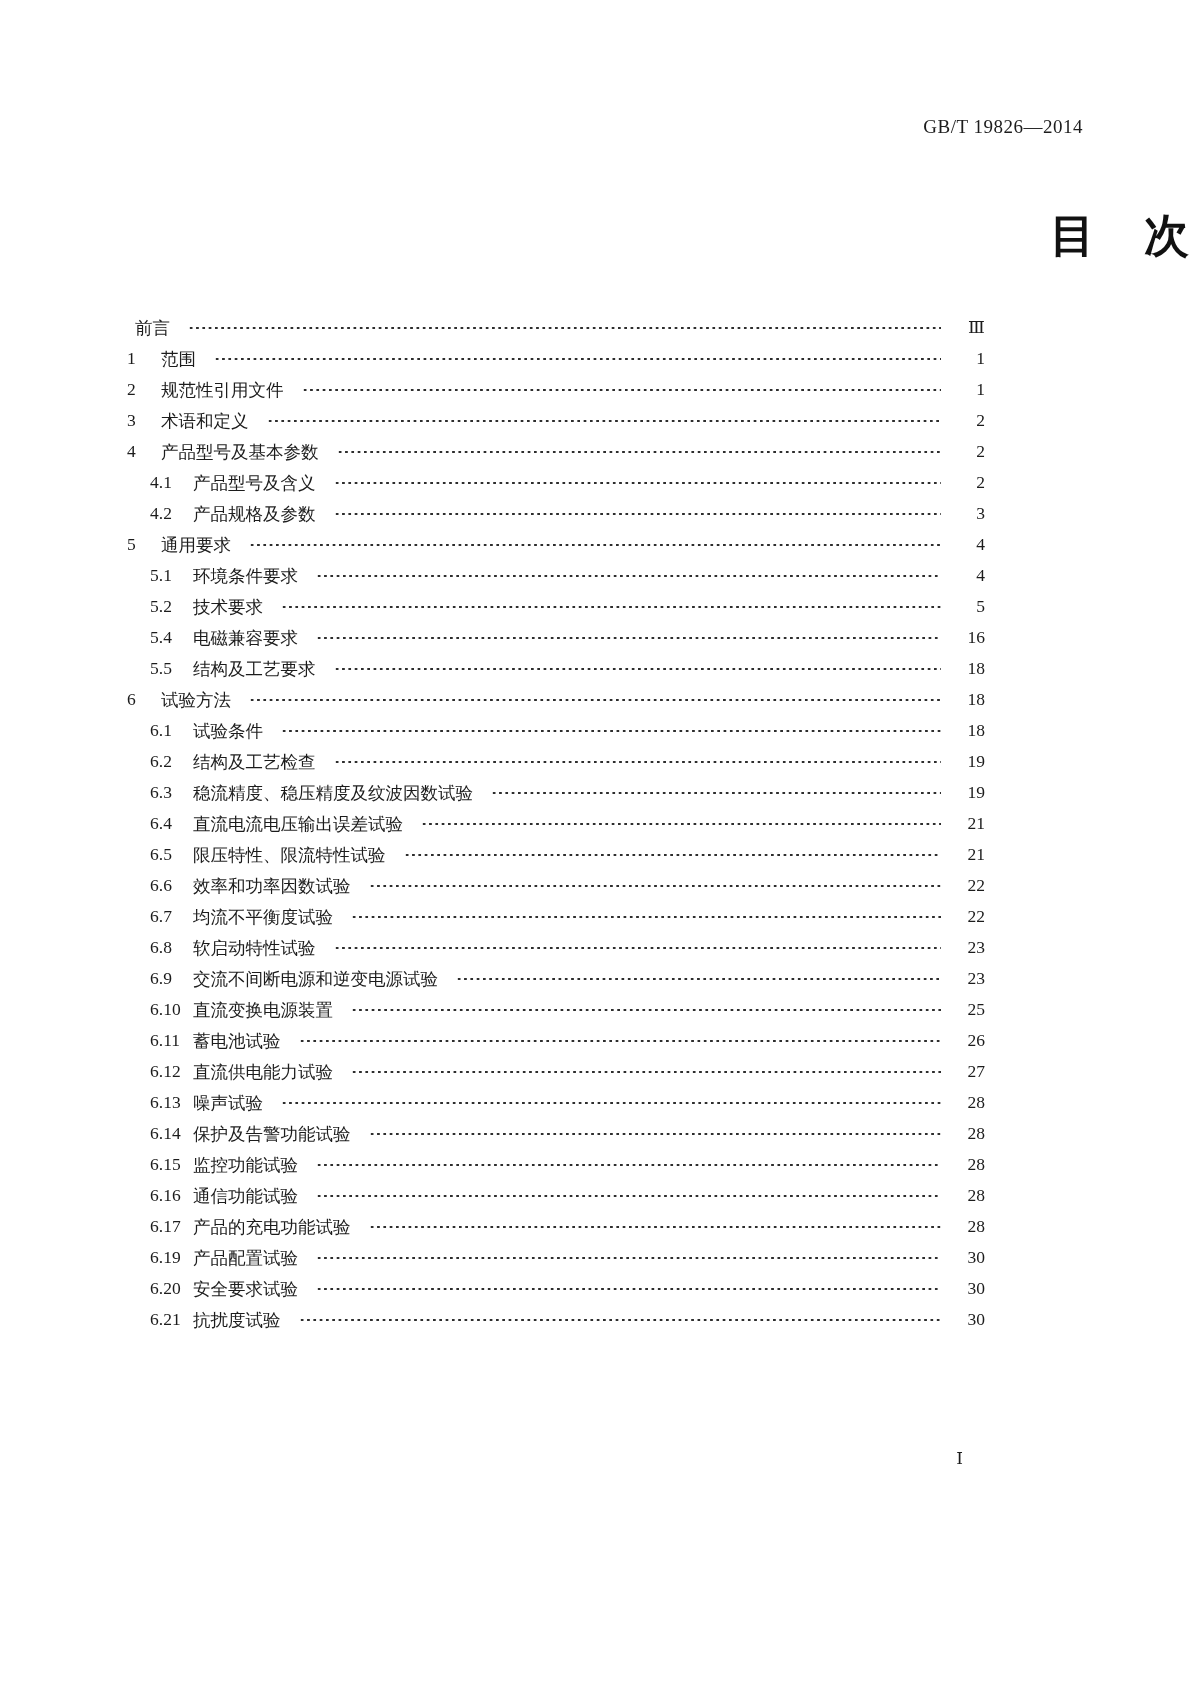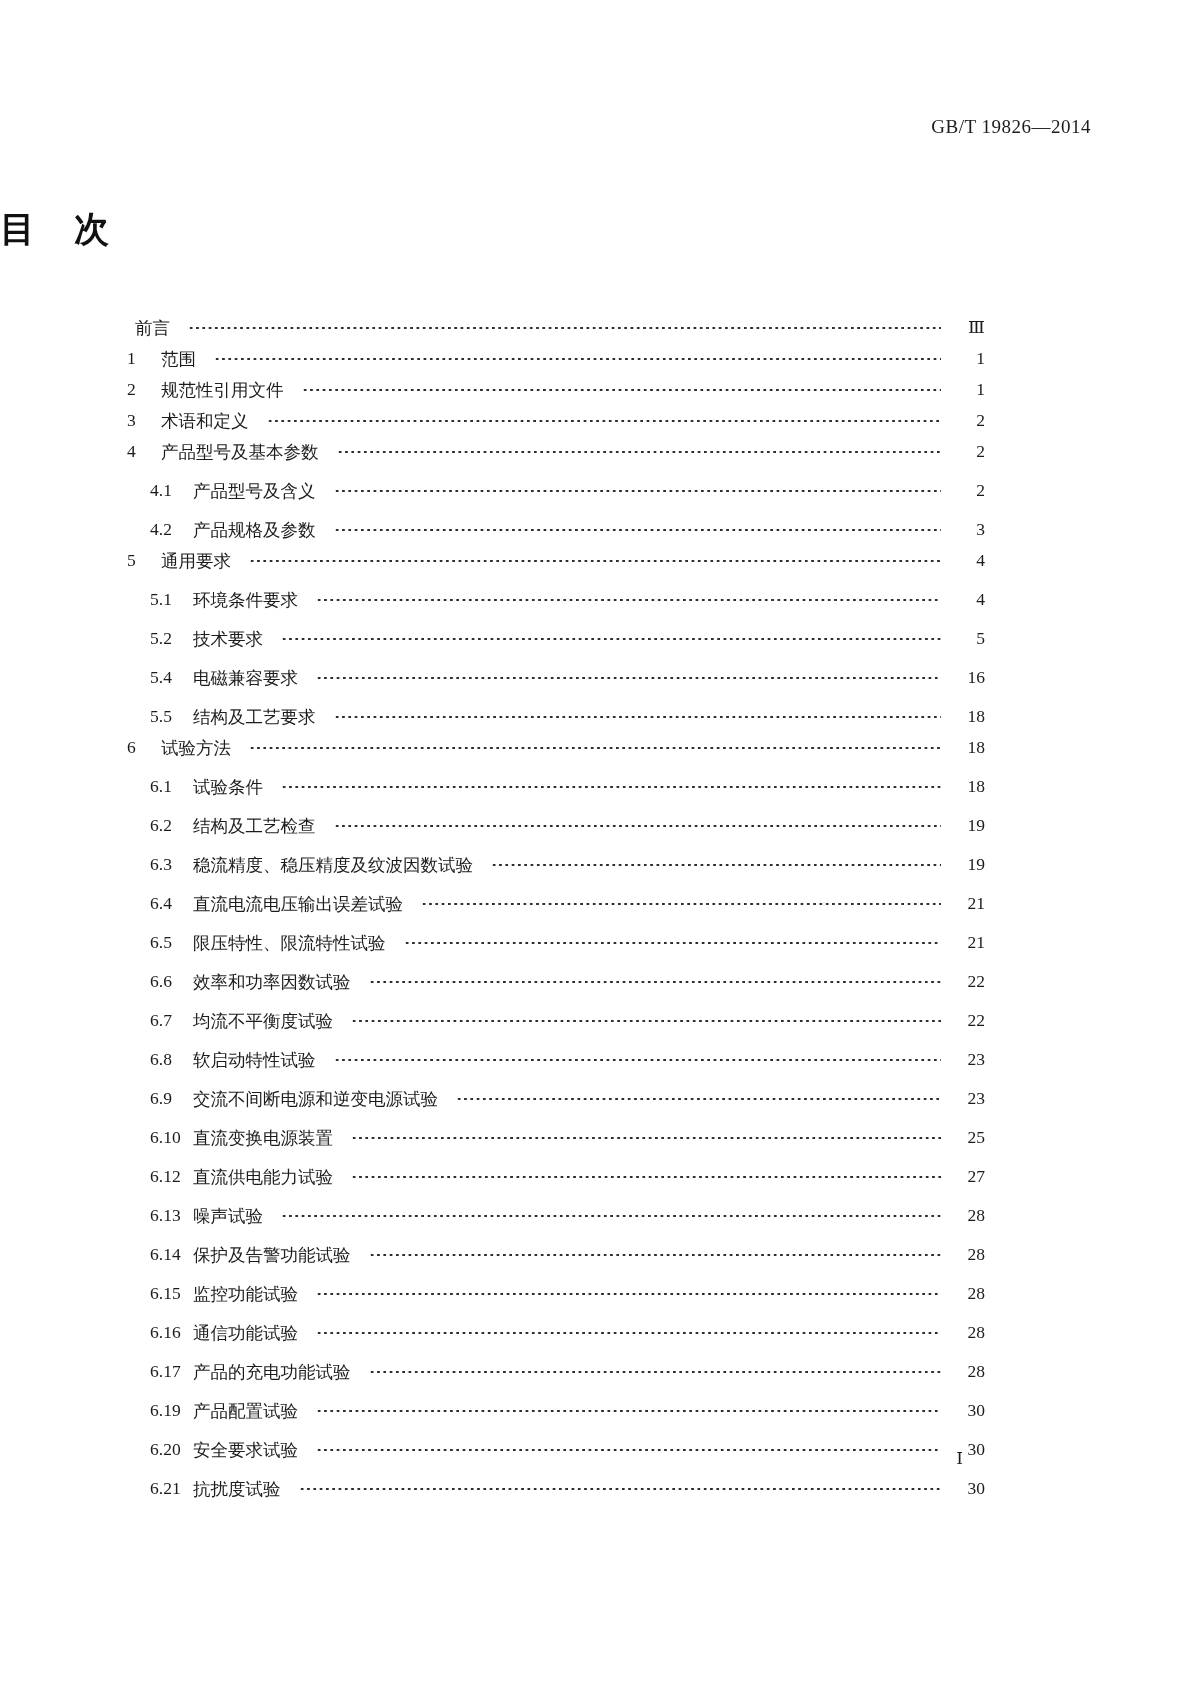--- a/index.html
+++ b/index.html
@@ -13,32 +13,32 @@
     height: 1684px;
     margin: 0 auto;
     background: #ffffff;
     font-family: "Liberation Serif", "DejaVu Serif", serif;
     color: #1c1c1c;
     overflow: hidden;
   }
   .doc-number {
     position: absolute;
     top: 116px;
-    right: 100px;
+    right: 108px;
     font-size: 19px;
     letter-spacing: 0.5px;
     white-space: nowrap;
   }
   .page-title {
     position: absolute;
     top: 206px;
     left: 0;
     width: 100%;
-    text-align: left;
-    font-size: 35px;
+    text-align: right;
+    font-size: 45px;
     font-weight: 700;
     font-family: "Liberation Sans", "DejaVu Sans", sans-serif;
     letter-spacing: 2px;
     color: #111;
   }
   .toc {
     position: absolute;
     top: 312px;
     left: 127px;
     width: 858px;
@@ -46,21 +46,20 @@
   .toc-row {
     display: flex;
     align-items: center;
     height: 31px;
     font-size: 17.5px;
     white-space: nowrap;
     gap: 8px;
   }
   .toc-row.level-1 {
     margin-left: 23px;
-    margin-top: 8px;
   }
   .toc-row .num {
     flex: 0 0 auto;
   }
   .toc-row.level-0 .num {
     min-width: 26px;
   }
   .toc-row.level-1 .num {
     min-width: 35px;
   }
@@ -258,20 +257,26 @@
     <span class="page-num">23</span>
   </div>
 
   <div class="toc-row level-1">
     <span class="num">6.10</span>
     <span class="label">直流变换电源装置</span>
     <span class="dots"></span>
     <span class="page-num">25</span>
   </div>
 
+  <div class="toc-row level-1">
+    <span class="num">6.11</span>
+    <span class="label">蓄电池试验</span>
+    <span class="dots"></span>
+    <span class="page-num">26</span>
+  </div>
 
   <div class="toc-row level-1">
     <span class="num">6.12</span>
     <span class="label">直流供电能力试验</span>
     <span class="dots"></span>
     <span class="page-num">27</span>
   </div>
 
   <div class="toc-row level-1">
     <span class="num">6.13</span>

